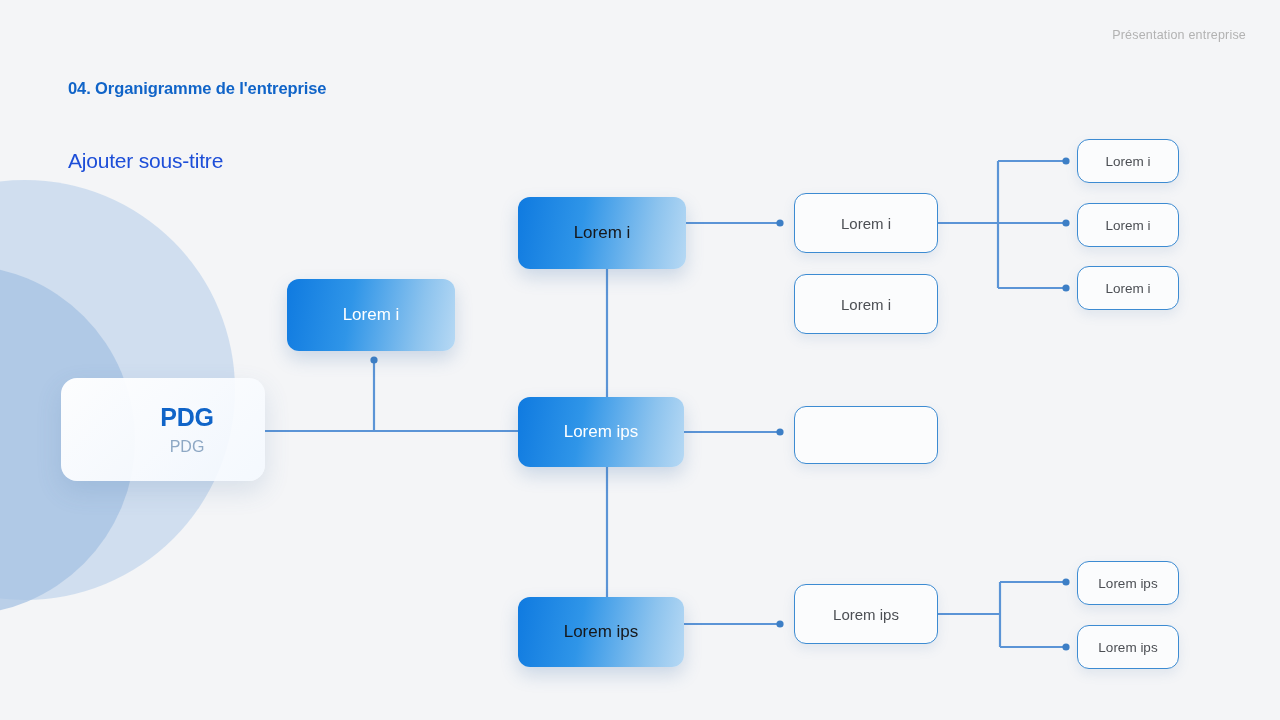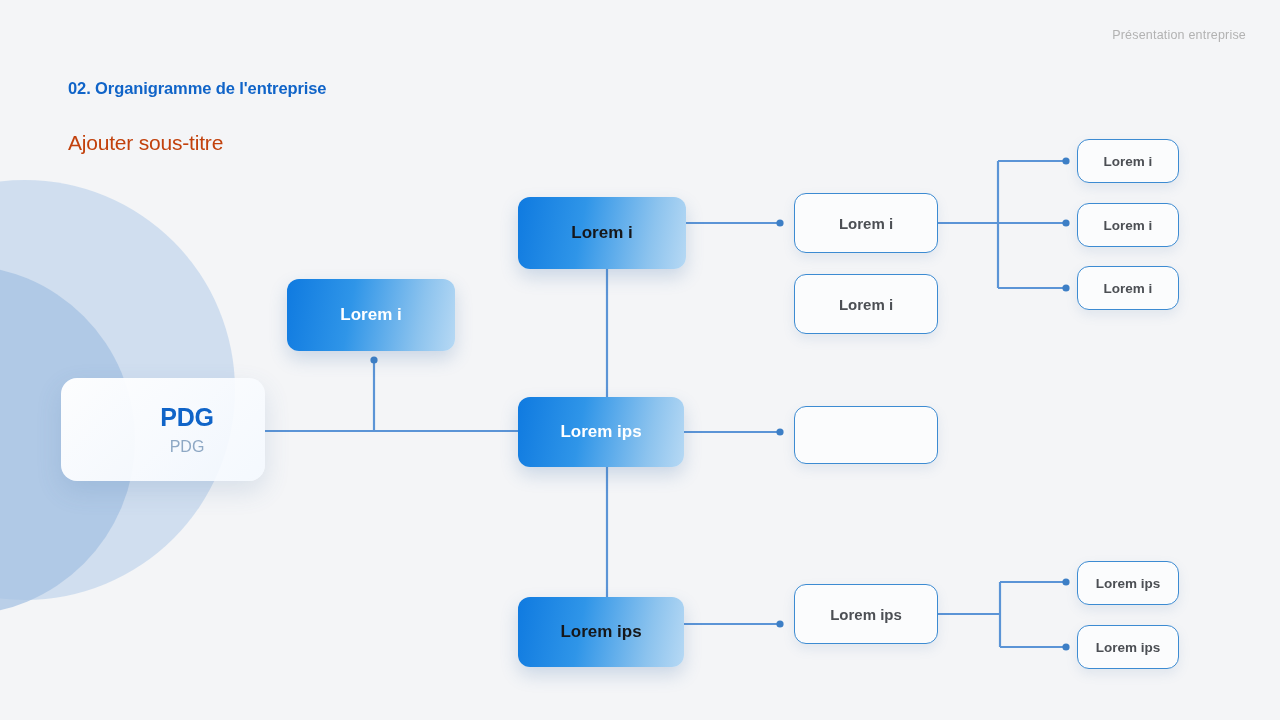--- a/index.html
+++ b/index.html
@@ -26,31 +26,31 @@
   #header-label {
     position:absolute; right:34px; top:28px;
     font-size:12.5px; color:#b2b2b2; letter-spacing:.2px;
   }
   #page-title {
     position:absolute; left:68px; top:79px;
     font-size:16.5px; font-weight:bold; color:#1064c8;
     letter-spacing:-.1px;
   }
   #page-subtitle {
-    position:absolute; left:68px; top:131px;
-    font-size:21px; color:#c2410c; letter-spacing:-.2px;
+    position:absolute; left:68px; top:149px;
+    font-size:21px; color:#1d4ed8; letter-spacing:-.2px;
   }
 
   
   #connectors {
     position:absolute; left:0; top:0; width:1280px; height:720px;
   }
 
   
-  .node { position:absolute; display:flex; align-items:center; justify-content:center;font-weight:bold; }
+  .node { position:absolute; display:flex; align-items:center; justify-content:center; }
 
   
   .node-filled {
     border-radius:12px;
     background:linear-gradient(100deg,#0f7ae0 0%,#2f95e8 38%,#8cc3ee 78%,#b7d9f4 100%);
     box-shadow:0 8px 18px rgba(60,110,170,.22);
   }
   .node-filled .node-label { font-size:17px; }
   .label-light { color:#ffffff; }
   .label-dark  { color:#16171a; }
@@ -95,21 +95,21 @@
   #node-l4        { left:1077px; top:561px; width:102px; height:44px; }
   #node-l5        { left:1077px; top:625px; width:102px; height:44px; }
 </style>
 </head>
 <body>
 
 <div class="deco" id="deco-outer"></div>
 <div class="deco" id="deco-inner"></div>
 
 <div id="header-label">Présentation entreprise</div>
-<div id="page-title">02. Organigramme de l'entreprise</div>
+<div id="page-title">04. Organigramme de l'entreprise</div>
 <div id="page-subtitle">Ajouter sous-titre</div>
 
 <svg id="connectors" viewBox="0 0 1280 720" xmlns="http://www.w3.org/2000/svg">
   <g stroke="#5b94d6" stroke-width="2.2" fill="none" stroke-linecap="butt">
 
     <path d="M265 431 L607 431"></path>
 
     <path d="M374 431 L374 360"></path>
 
     <path d="M607 269 L607 397"></path>

